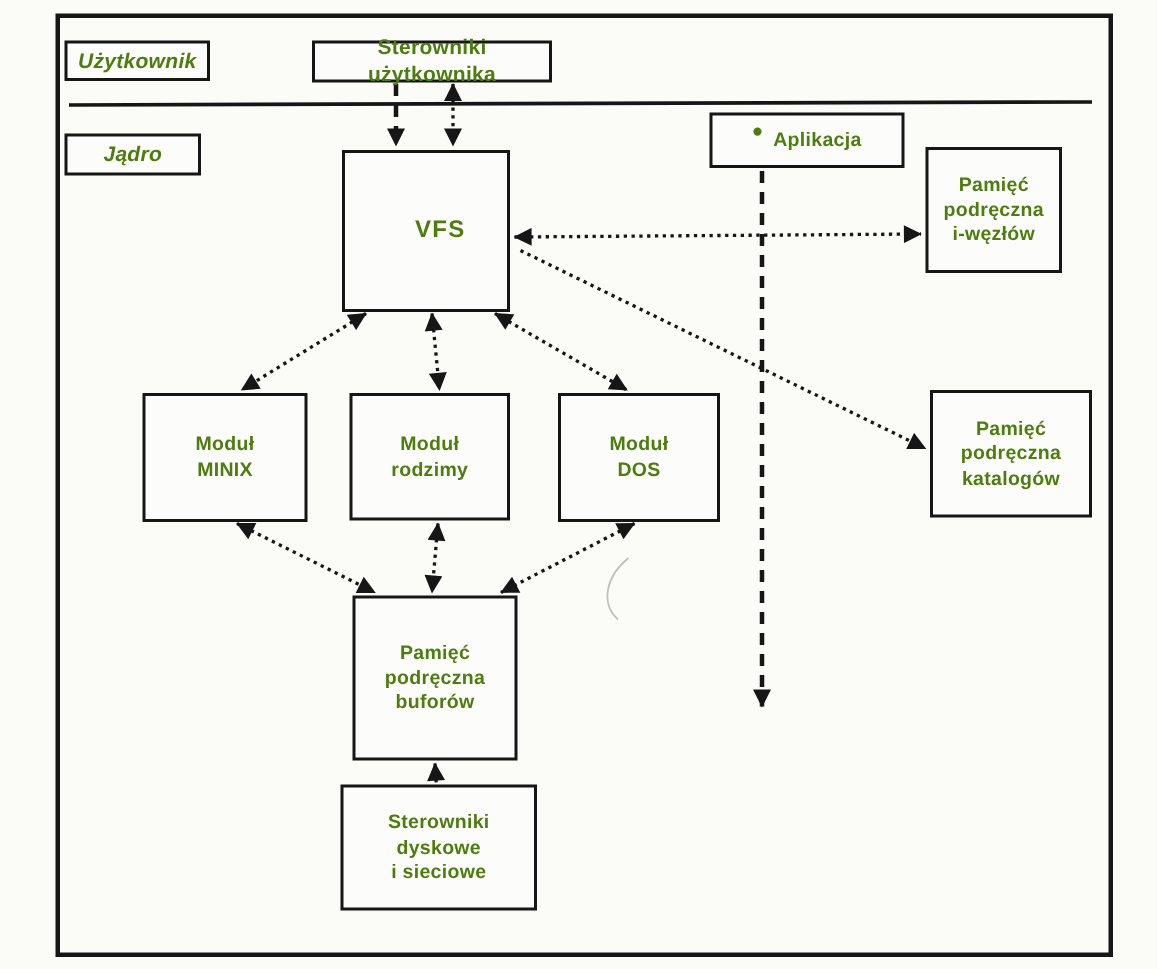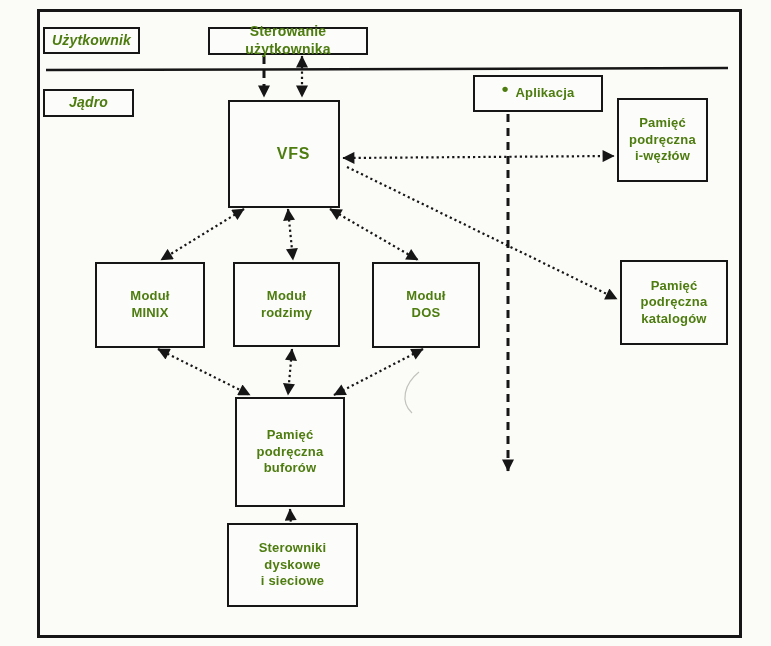--- a/index.html
+++ b/index.html
@@ -66,21 +66,21 @@
   </svg>
 
   <div class="node region" style="left:43px;top:27px;width:97px;height:27px;">
     <span class="lbl">Użytkownik</span>
   </div>
   <div class="node region" style="left:43px;top:89px;width:91px;height:28px;text-align:center;">
     <span class="lbl">Jądro</span>
   </div>
 
   <div class="node app" style="left:208px;top:27px;width:160px;height:28px;">
-    <span class="lbl">Sterowanie użytkownika</span>
+    <span class="lbl">Sterowniki użytkownika</span>
   </div>
 
   <div class="node vfs" style="left:228px;top:100px;width:112px;height:108px;padding-left:19px;">
     <span class="lbl">VFS</span>
   </div>
 
   <div class="node legend" style="left:473px;top:75px;width:130px;height:37px;">
     <span class="bullet">•</span>
     <span class="lbl">Aplikacja</span>
   </div>

